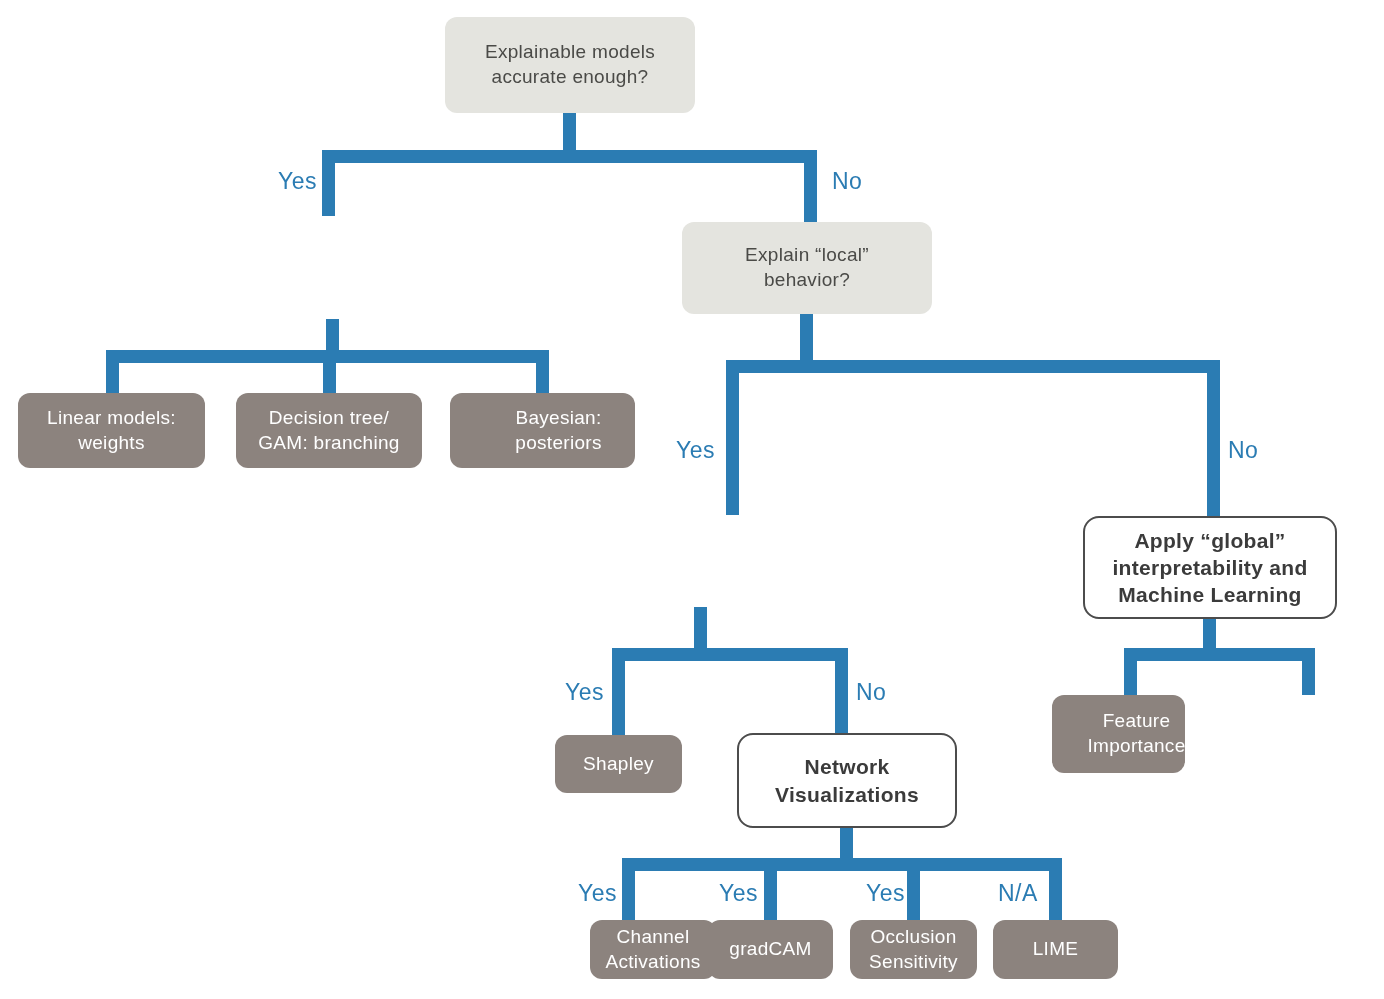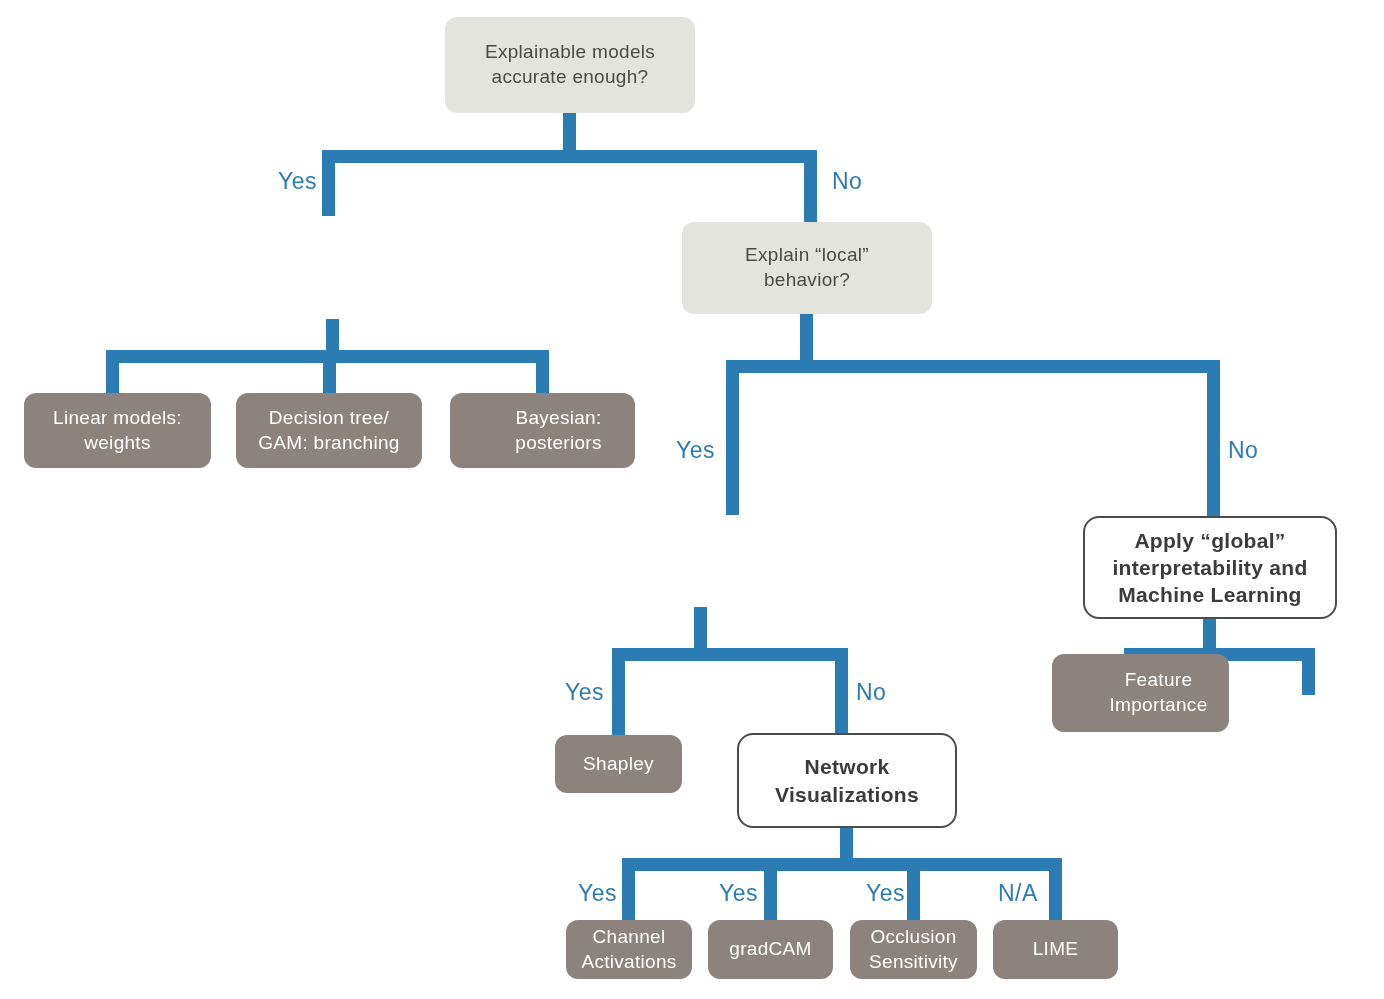--- a/index.html
+++ b/index.html
@@ -115,21 +115,21 @@
   <div class="edge-label" style="left:856px; top:679px;">No</div>
   <div class="edge-label" style="left:578px; top:880px;">Yes</div>
   <div class="edge-label" style="left:719px; top:880px;">Yes</div>
   <div class="edge-label" style="left:866px; top:880px;">Yes</div>
   <div class="edge-label" style="left:998px; top:880px;">N/A</div>
 
   <div class="node gray" style="left:445px; top:17px; width:250px; height:96px;">Explainable models
 accurate enough?</div>
 
 
-  <div class="node taupe" style="left:24px; top:393px; width:187px; height:75px;">Linear models:
+  <div class="node taupe" style="left:18px; top:393px; width:187px; height:75px;">Linear models:
 weights</div>
 
   <div class="node taupe" style="left:236px; top:393px; width:186px; height:75px;">Decision tree/
 GAM: branching</div>
 
   <div class="node taupe" style="left:450px; top:393px; width:185px; height:75px;padding-left:32px;">Bayesian:
 posteriors</div>
 
   <div class="node gray" style="left:682px; top:222px; width:250px; height:92px;">Explain “local”
 behavior?</div>
@@ -137,25 +137,25 @@
 
   <div class="node outlined" style="left:1083px; top:516px; width:254px; height:103px;">Apply “global”
 interpretability and
 Machine Learning</div>
 
   <div class="node taupe" style="left:555px; top:735px; width:127px; height:58px;">Shapley</div>
 
   <div class="node outlined" style="left:737px; top:733px; width:220px; height:95px;">Network
 Visualizations</div>
 
-  <div class="node taupe" style="left:1052px; top:654px; width:177px; height:78px;padding-left:36px;">Feature
+  <div class="node taupe" style="left:1052px; top:695px; width:133px; height:78px;padding-left:36px;">Feature
 Importance</div>
 
 
-  <div class="node taupe" style="left:566px; top:920px; width:126px; height:59px;">Channel
+  <div class="node taupe" style="left:590px; top:920px; width:126px; height:59px;">Channel
 Activations</div>
 
   <div class="node taupe" style="left:708px; top:920px; width:125px; height:59px;">gradCAM</div>
 
   <div class="node taupe" style="left:850px; top:920px; width:127px; height:59px;">Occlusion
 Sensitivity</div>
 
   <div class="node taupe" style="left:993px; top:920px; width:125px; height:59px;">LIME</div>
 
 </div>

